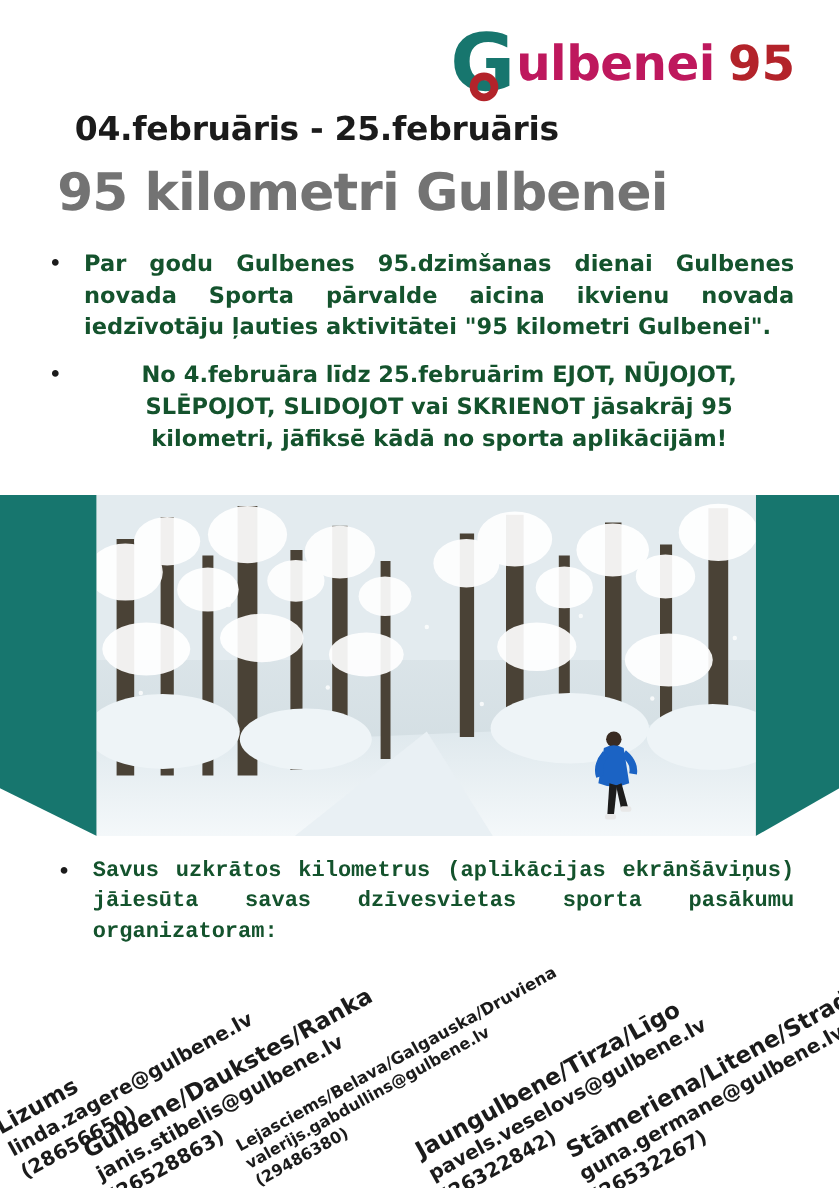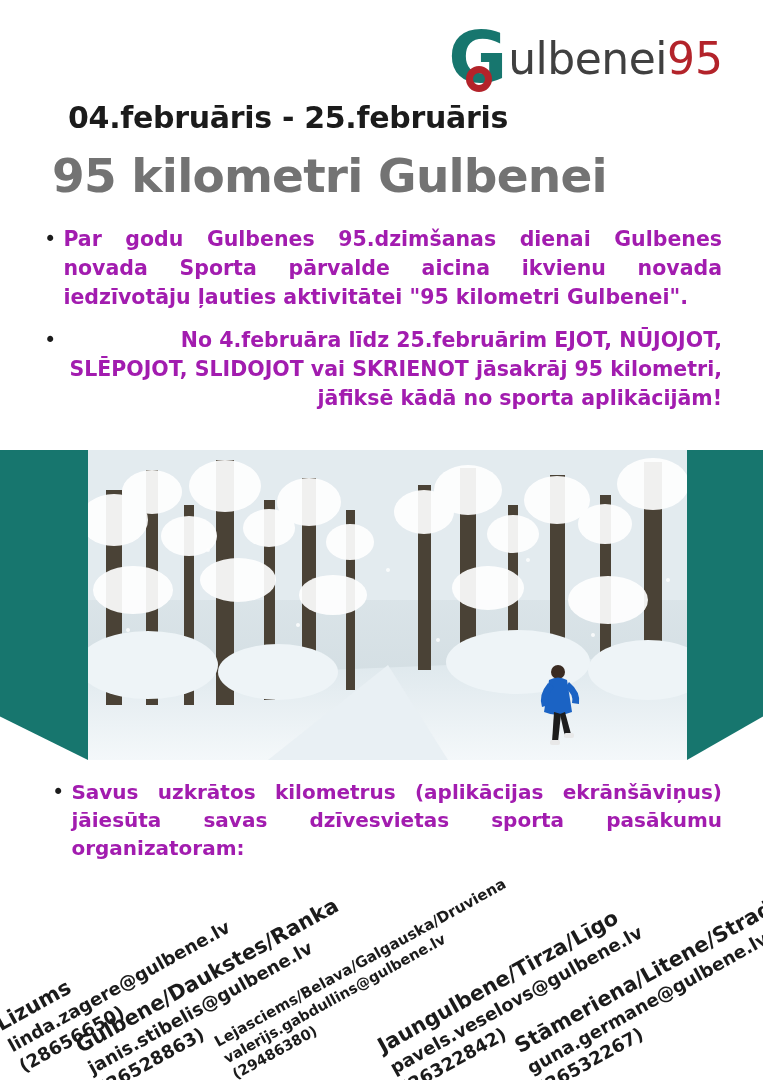--- a/index.html
+++ b/index.html
@@ -53,30 +53,31 @@
     left: 18px;
     bottom: -2px;
     width: 26px;
     height: 26px;
     border-radius: 50%;
     border: 7px solid #b3232a;
     box-sizing: border-box;
   }
   .logo-word {
     font-size: 44px;
-    font-weight: normal;
-    color: #404040;
+    font-weight: bold;
+    color: #be185d;
     letter-spacing: -0.5px;
     line-height: 46px;
     font-family: "DejaVu Sans", sans-serif;
   }
   .logo-num {
     font-size: 44px;
-    font-weight: normal;
+    font-weight: bold;
     color: #b3232a;
+    margin-left: 12px;
     line-height: 46px;
     font-family: "DejaVu Sans", sans-serif;
   }
 
   
   .date-line {
     position: absolute;
     top: 100px;
     left: 52px;
     font-size: 30px;
@@ -110,25 +111,26 @@
     font-size: 21px;
     line-height: 29px;
     color: #1b1b1b;
     margin-right: 7px;
     flex: 0 0 auto;
   }
   .bullet .txt {
     font-size: 20.5px;
     line-height: 29px;
     font-weight: bold;
-    color: #a21caf;
+    color: #14532d;
     text-align: justify;
     flex: 1 1 auto;
-  }
-  .bullet .txt.j2 { text-align: right; }
+    margin-left: 13px;
+  }
+  .bullet .txt.j2 { text-align: center; }
 
   
   .band {
     position: absolute;
     top: 450px;
     left: 0;
     width: 763px;
     height: 320px;
   }
   .band-left {
@@ -160,21 +162,21 @@
   }
   .photo svg { display: block; }
 
   
   .bullets2 {
     position: absolute;
     top: 778px;
     left: 52px;
     width: 670px;
   }
-  .bullets2 .bullet .txt { font-size: 20px; line-height: 28px; }
+  .bullets2 .bullet .txt { font-size: 20px; line-height: 28px; font-family: Liberation Mono, monospace; }
 
   
   .contacts {
     position: absolute;
     top: 856px;
     left: 0;
     width: 763px;
     height: 224px;
   }
   .contact {

